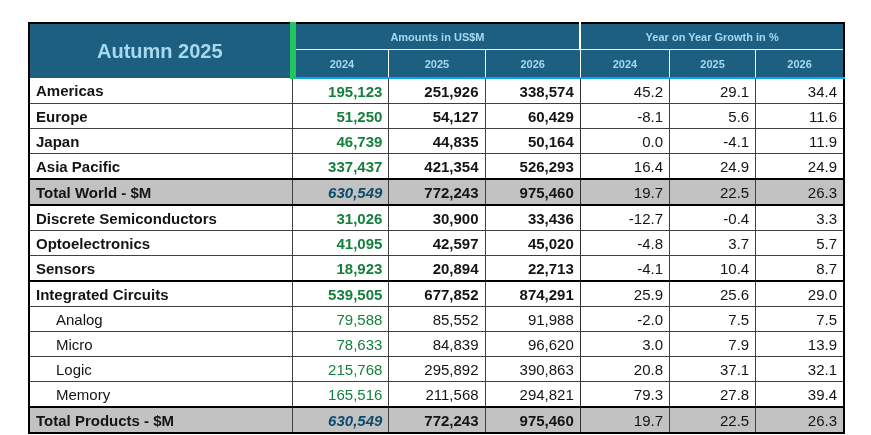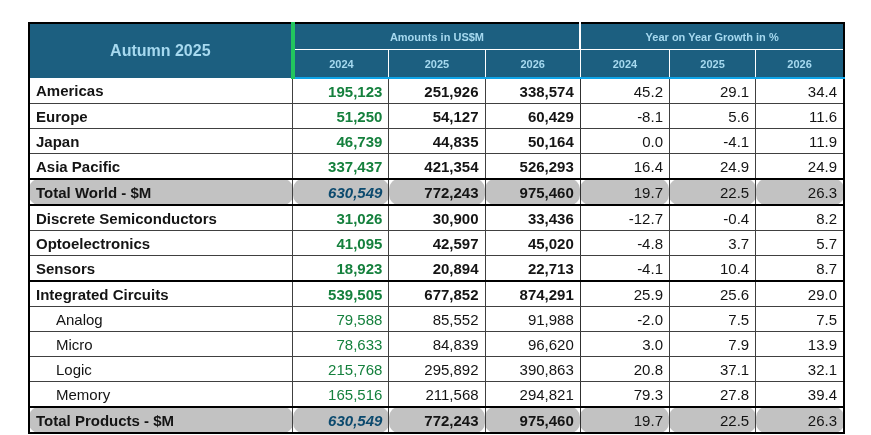--- a/index.html
+++ b/index.html
@@ -29,22 +29,22 @@
   thead th {
     background: #1C5F80;
     color: #A6D9EF;
     font-weight: bold;
     font-size: 11px;
     padding: 0;
     text-align: center;
     vertical-align: middle;
   }
   th.title-cell {
-    font-size: 16px;
-    border-right: 4px solid #22c55e;
+    font-size: 20px;
+    border-right: 6px solid #22c55e;
     height: 52px;
   }
   tr.group-row th.group-cell {
     height: 25px;
     border-bottom: 1px solid #ffffff;
   }
   th.growth-group { border-left: 2px solid #ffffff; }
   tr.years-row th { height: 27px; }
   tr.years-row th.year-cell + th.year-cell { border-left: 1px solid #ffffff; }
   tr.years-row th.growth-first { border-left: 2px solid #ffffff; }
@@ -69,21 +69,21 @@
   }
   tr.sub td.label-cell { font-weight: normal; padding-left: 26px; }
   td.amt-2024 { color: #15803d; }
   tr.main td.amt-2024 { font-weight: bold; }
   tr.main td.amt-2025, tr.main td.amt-2026 { font-weight: bold; }
   tr.sub td { font-weight: normal; }
   tr.total td { background: #C2C2C2; border-top: 2px solid #000000; border-bottom: 2px solid #000000; }
   tr.total td.label-cell { font-weight: bold; }
   tr.total td.amt-2024 { color: #0c4a6e; font-weight: bold; font-style: italic; }
   tr.total td.amt-2025, tr.total td.amt-2026 { font-weight: bold; }
-  tr.thick-top td { border-top: 2px solid #000000; border-radius: 10px; }
+  tr.thick-top td { border-top: 2px solid #000000; }
   td.growth-2024 { border-left: 1px solid #303030; padding-left: 17px; }
 </style>
 </head>
 <body>
 
 <div class="page">
   <table class="wsts">
     <colgroup>
       <col style="width:263px">
       <col style="width:96px">
@@ -154,21 +154,21 @@
           <td class="growth-2025">22.5</td>
           <td class="growth-2026">26.3</td>
         </tr>
         <tr class="main">
           <td class="label-cell">Discrete Semiconductors</td>
           <td class="amt-2024">31,026</td>
           <td class="amt-2025">30,900</td>
           <td class="amt-2026">33,436</td>
           <td class="growth-2024">-12.7</td>
           <td class="growth-2025">-0.4</td>
-          <td class="growth-2026">8.2</td>
+          <td class="growth-2026">3.3</td>
         </tr>
         <tr class="main">
           <td class="label-cell">Optoelectronics</td>
           <td class="amt-2024">41,095</td>
           <td class="amt-2025">42,597</td>
           <td class="amt-2026">45,020</td>
           <td class="growth-2024">-4.8</td>
           <td class="growth-2025">3.7</td>
           <td class="growth-2026">5.7</td>
         </tr>

